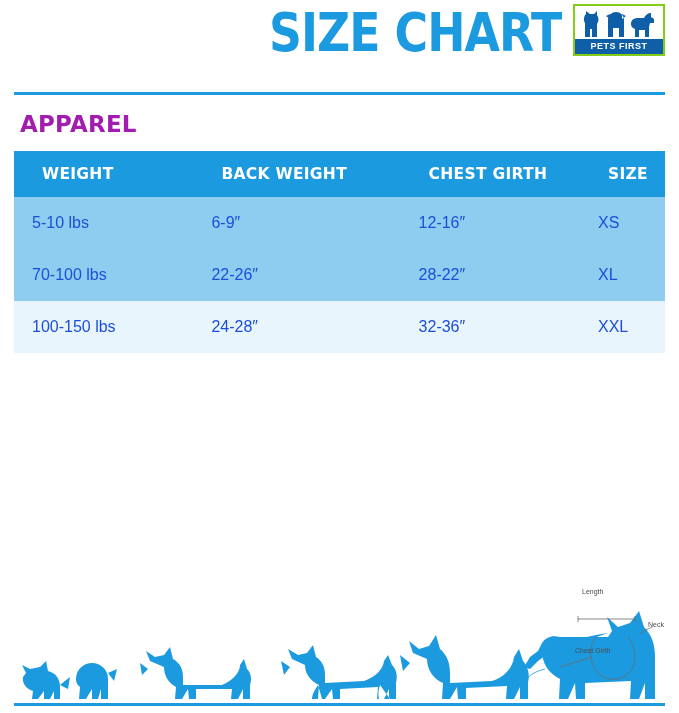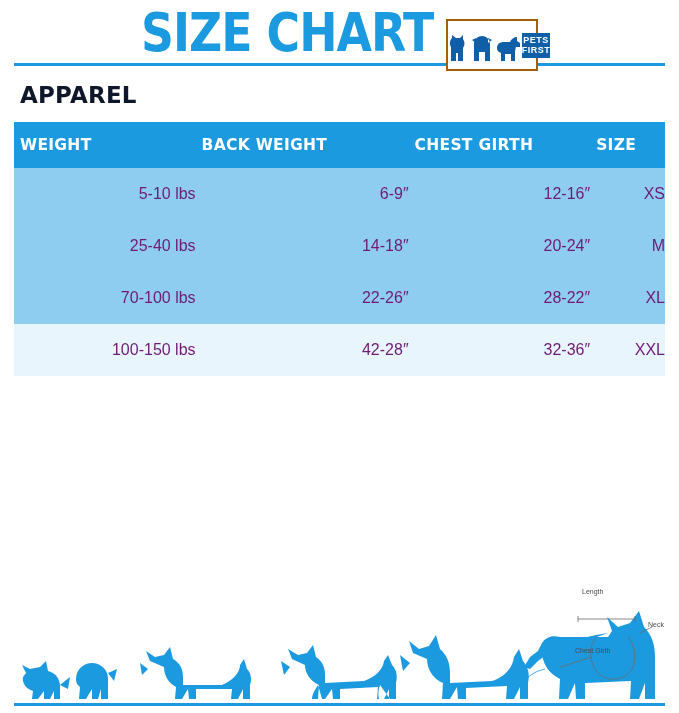--- a/index.html
+++ b/index.html
@@ -18,44 +18,45 @@
     position: relative;
     width: 679px;
     height: 713px;
     box-sizing: border-box;
     padding: 0 14px;
   }
 
   
   .header {
     position: relative;
-    height: 63px;
+    height: 92px;
     display: flex;
     align-items: flex-start;
-    justify-content: center;
+    justify-content: flex-end;
   }
   .title {
     font-size: 53px;
     line-height: 58px;
     font-weight: bold;
     letter-spacing: -1px;
     color: #1b9ae0;
     font-family: "DejaVu Sans", sans-serif;
     font-stretch: condensed;
     transform: scaleX(0.96);
     transform-origin: left top;
     margin-top: 4px;
   }
   .logo {
     width: 92px;
     height: 52px;
-    border: 2px solid #a16207;
+    border: 2px solid #84cc16;
     box-sizing: border-box;
-    margin-top: 19px;
+    margin-top: 4px;
     display: flex;
+    flex-direction: column;
     align-items: center;
     justify-content: flex-start;
     background: #ffffff;
   }
   .logo-animals {
     display: flex;
     align-items: flex-end;
     justify-content: center;
     gap: 3px;
     height: 30px;
@@ -76,47 +77,47 @@
   .rule {
     height: 3px;
     background: #1b9ae0;
     width: 100%;
   }
 
   
   .section-label {
     font-size: 23px;
     font-weight: bold;
-    color: #0f172a;
+    color: #a21caf;
     letter-spacing: 0.2px;
     padding: 16px 6px 14px 6px;
     font-family: "DejaVu Sans", sans-serif;
   }
 
   
   table.size-table {
     width: 651px;
     border-collapse: collapse;
     table-layout: fixed;
   }
   table.size-table th {
     background: #1b9ae0;
     color: #ffffff;
     font-size: 15.5px;
     font-weight: bold;
     text-align: left;
-    padding: 14px 0 14px 6px;
+    padding: 14px 0 14px 28px;
     letter-spacing: 0.3px;
     font-family: "DejaVu Sans", sans-serif;
   }
   table.size-table td {
     font-size: 16px;
-    color: #701a75;
+    color: #1d4ed8;
     padding: 17px 0 17px 18px;
-    text-align: right;
+    text-align: left;
     font-family: "Liberation Sans", sans-serif;
   }
   table.size-table tr.row-alt td {
     background: #8ecdef;
   }
   table.size-table tr.row-plain td {
     background: #e9f5fd;
   }
   .col-weight { width: 28%; }
   .col-back   { width: 33%; }
@@ -185,34 +186,28 @@
       </tr>
     </thead>
     <tbody>
       <tr class="row-alt">
         <td>5-10 lbs</td>
         <td>6-9″</td>
         <td>12-16″</td>
         <td>XS</td>
       </tr>
       <tr class="row-alt">
-        <td>25-40 lbs</td>
-        <td>14-18″</td>
-        <td>20-24″</td>
-        <td>M</td>
-      </tr>
-      <tr class="row-alt">
         <td>70-100 lbs</td>
         <td>22-26″</td>
         <td>28-22″</td>
         <td>XL</td>
       </tr>
       <tr class="row-plain">
         <td>100-150 lbs</td>
-        <td>42-28″</td>
+        <td>24-28″</td>
         <td>32-36″</td>
         <td>XXL</td>
       </tr>
     </tbody>
   </table>
 
   <div class="silhouettes">
     <svg width="679" height="140" viewBox="0 0 679 140" aria-hidden="true">
 
       <g fill="#1b9ae0">

